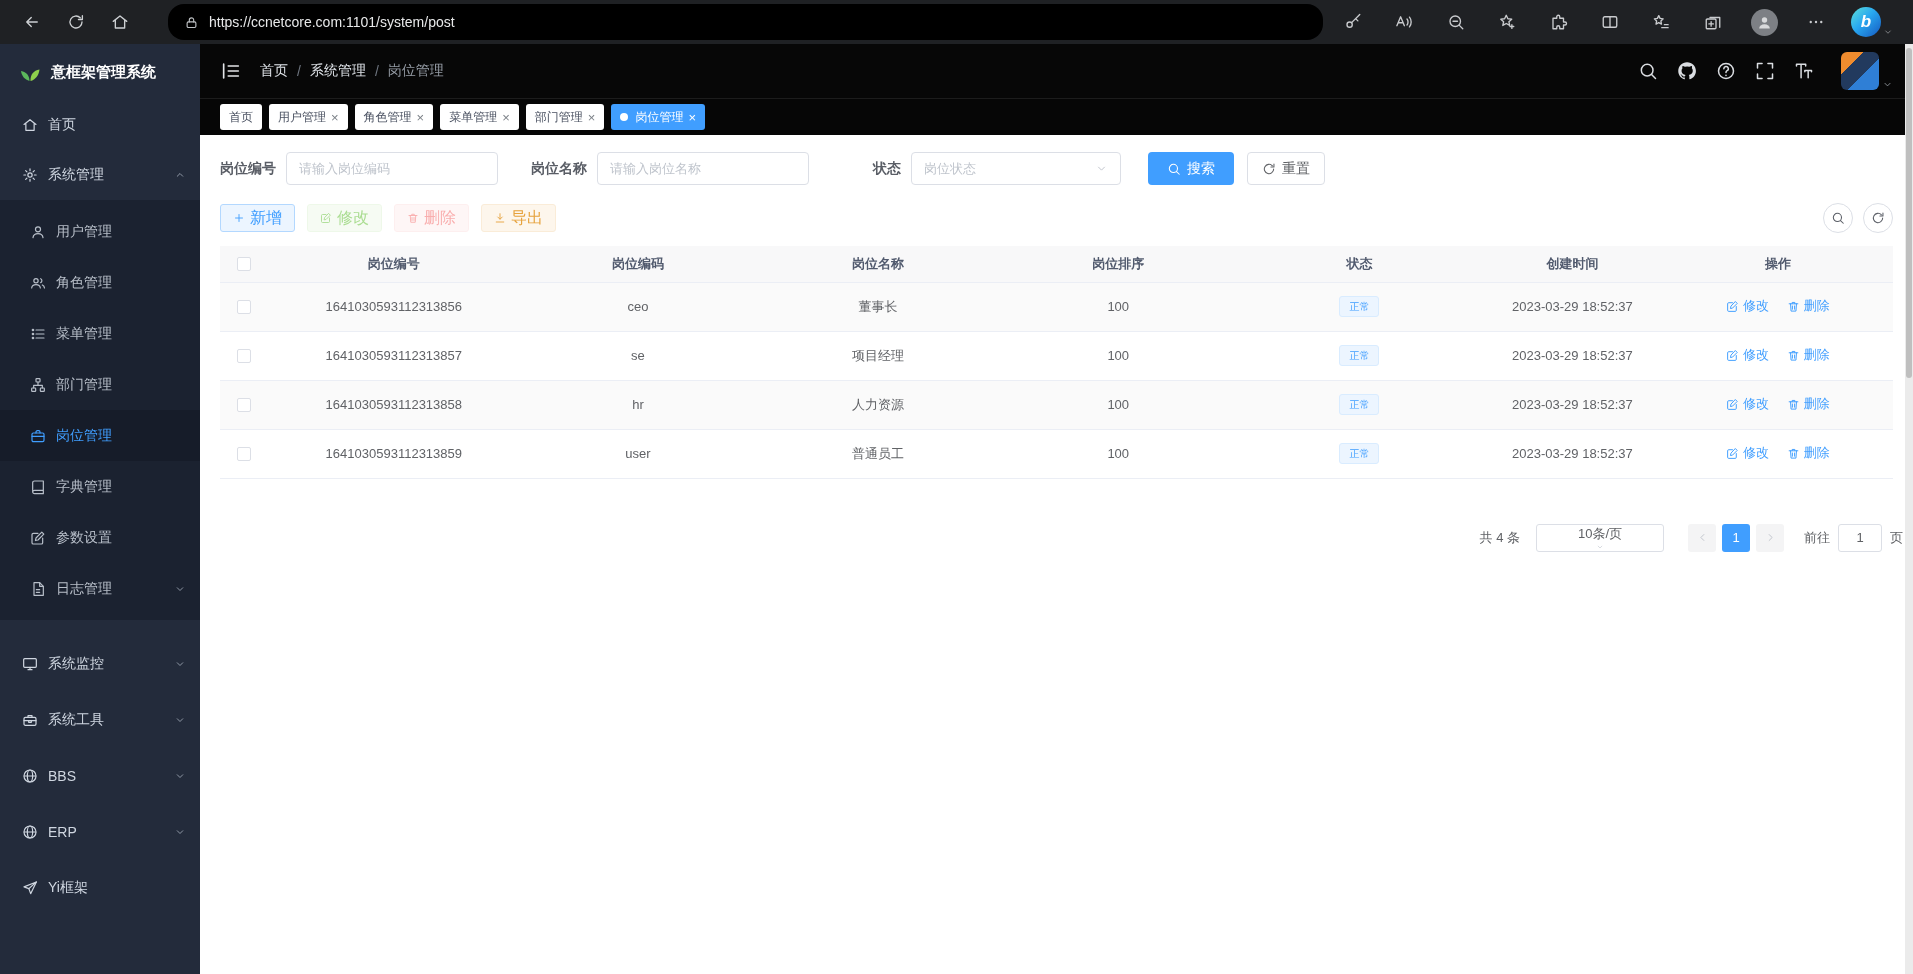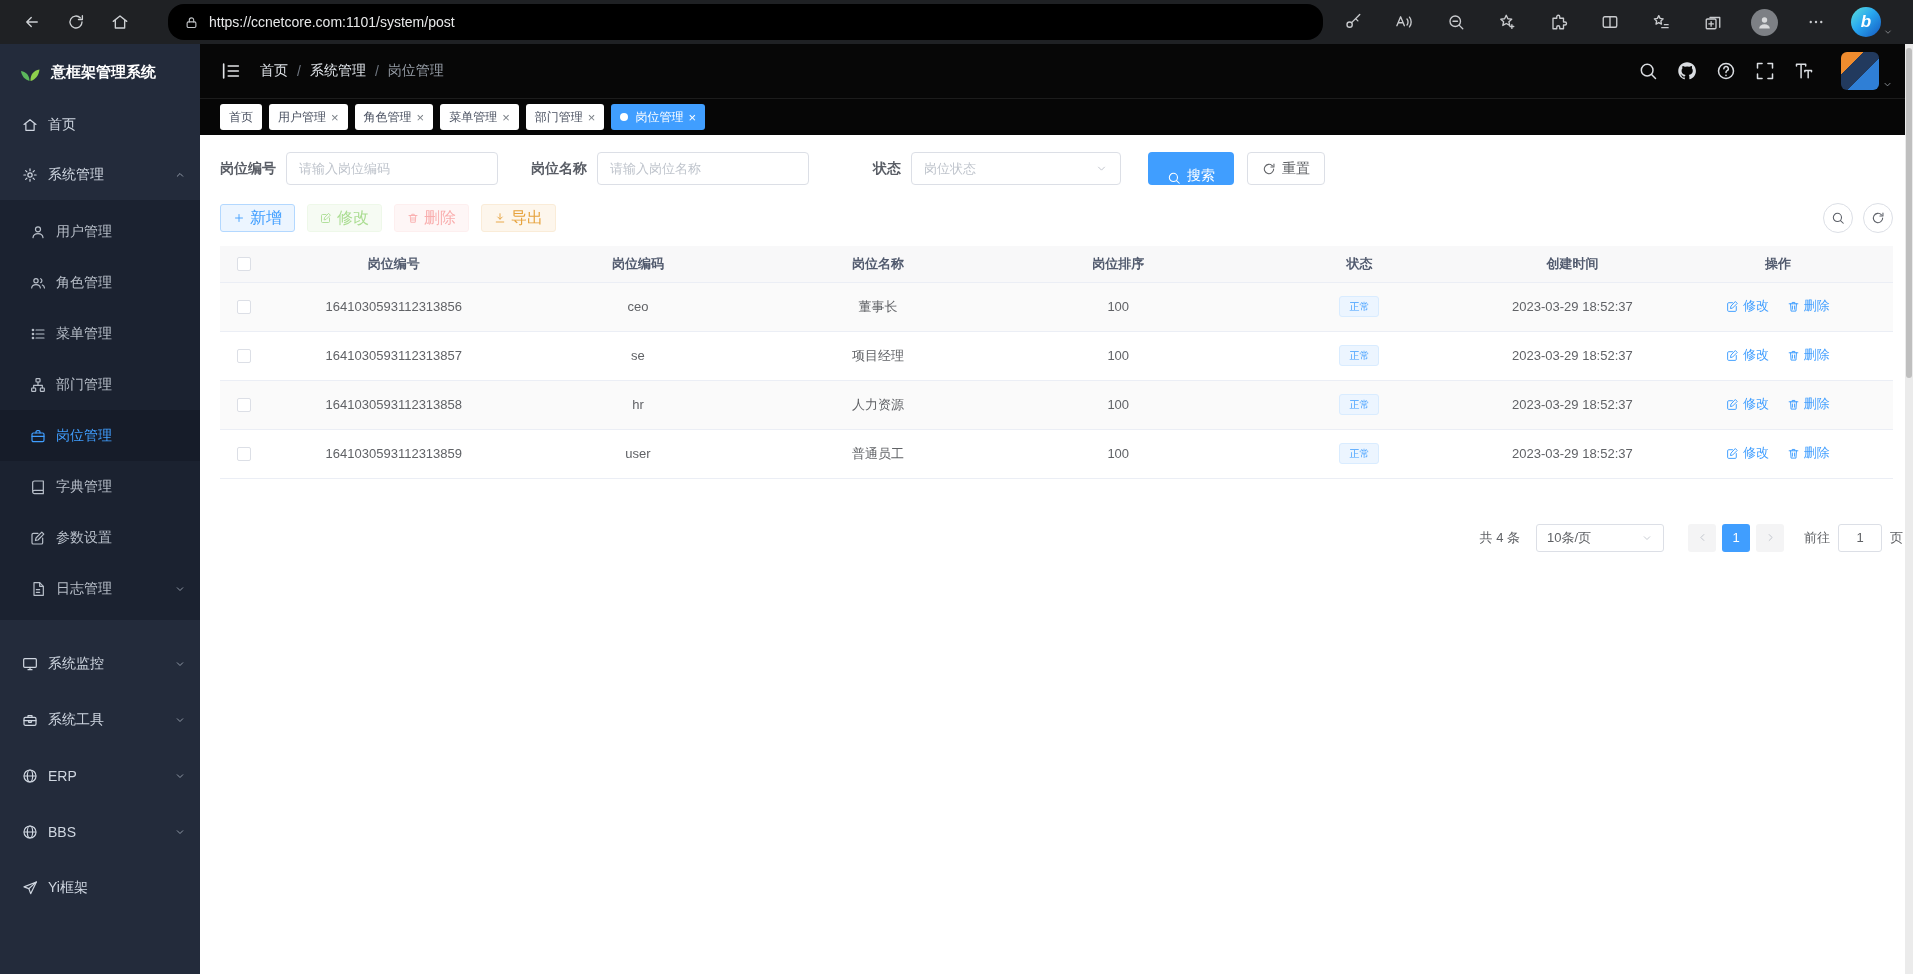--- a/index.html
+++ b/index.html
@@ -70,21 +70,21 @@
   .filter-row { display:flex; align-items:center; margin-top:2px; }
   .fl { font-size:14px; font-weight:700; color:#5a5e66; margin-right:10px; white-space:nowrap; }
   .f-input { width:212px; height:33px; border:1px solid #dcdfe6; border-radius:4px; padding:0 12px; font-size:13px; color:#606266; outline:none; font-family:inherit; }
   .f-input::placeholder { color:#bfc4cc; }
   .ml-a { margin-left:33px; } .ml-b { margin-left:64px; } .ml-c { margin-left:27px; } .ml-d { margin-left:13px; }
   .sel { width:210px; height:33px; border:1px solid #dcdfe6; border-radius:4px; display:flex; align-items:center; padding:0 12px; background:#fff; cursor:pointer; }
   .sel span { font-size:13px; color:#bfc4cc; flex:1; }
   .sel svg { width:13px; height:13px; color:#c0c4cc; }
   .btn { height:33px; border:none; border-radius:4px; display:inline-flex; align-items:center; gap:6px; font-size:14px; cursor:pointer; font-family:inherit; }
   .btn svg { width:14px; height:14px; }
-  .btn-primary { background:#409eff; color:#fff; padding:0 19px;align-items:flex-end; }
+  .btn-primary { background:#409eff; color:#fff; padding:0 19px; }
   .btn-plainw { background:#fff; color:#606266; border:1px solid #dcdfe6; padding:0 14px; }
 
   .toolbar { display:flex; align-items:center; margin-top:18px; }
   .mbtn { height:28px; border-radius:3px; display:inline-flex; align-items:center; gap:5px; font-size:16px; padding:0 12px; margin-right:12px; cursor:pointer; border:1px solid; font-family:inherit; }
   .mbtn svg { width:12px; height:12px; }
   .m-add { background:#ecf5ff; border-color:#b3d8ff; color:#409eff; }
   .m-edit { background:#f0f9eb; border-color:#e1f3d8; color:#67c23a; opacity:.55; }
   .m-del { background:#fef0f0; border-color:#fde2e2; color:#f56c6c; opacity:.55; }
   .m-export { background:#fdf6ec; border-color:#faecd8; color:#e6a23c; }
   .tb-right { margin-left:auto; display:flex; gap:10px; }
@@ -99,21 +99,21 @@
   tbody tr:nth-child(odd) { background:#fafafa; }
   .cb { width:14px; height:14px; border:1px solid #dcdfe6; border-radius:2px; background:#fff; margin:0 auto; cursor:pointer; }
   .tag { display:inline-block; padding:3px 9px; font-size:10px; background:#ecf5ff; border:1px solid #d9ecff; color:#409eff; border-radius:3px; line-height:1.3; }
   .op { color:#409eff; font-size:13px; display:inline-flex; align-items:center; gap:4px; cursor:pointer; text-decoration:none; }
   .op + .op { margin-left:14px; }
   .op svg { width:13px; height:13px; }
 
   
   .pager { display:flex; align-items:center; justify-content:flex-end; margin-top:45px; margin-right:-10px; font-size:13px; color:#606266; }
   .pg-total { margin-right:16px; }
-  .pg-size { width:128px; height:28px; border:1px solid #dcdfe6; border-radius:3px; display:flex; align-items:center; padding:0 10px; margin-right:24px; cursor:pointer; }
+  .pg-size { width:128px; height:28px; border:1px solid #dcdfe6; border-radius:3px; display:flex; align-items:center; padding:0 10px; margin-right:24px; cursor:pointer;flex-direction:column; }
   .pg-size span { flex:1; font-size:13px; color:#606266; }
   .pg-size svg { width:12px; height:12px; color:#c0c4cc; }
   .pg-btn { width:28px; height:28px; border:none; border-radius:3px; background:#f4f4f5; color:#c0c4cc; display:flex; align-items:center; justify-content:center; cursor:pointer; font-family:inherit; }
   .pg-btn svg { width:13px; height:13px; }
   .pg-cur { background:#409eff; color:#fff; font-size:13px; margin:0 6px; }
   .pg-goto-label { margin-left:20px; }
   .pg-goto { width:44px; height:28px; border:1px solid #dcdfe6; border-radius:3px; text-align:center; font-size:13px; color:#606266; margin-left:8px; outline:none; font-family:inherit; }
   .pg-page-label { margin-left:8px; }
 
   
@@ -463,30 +463,30 @@
           </svg>
         <span>系统工具</span>
         <svg class="ic chev">
             <use href="#i-chev-down"></use>
           </svg>
       </div>
       <div class="m-item">
         <svg class="ic mi">
             <use href="#i-globe"></use>
           </svg>
-        <span>ERP</span>
+        <span>BBS</span>
         <svg class="ic chev">
             <use href="#i-chev-down"></use>
           </svg>
       </div>
       <div class="m-item">
         <svg class="ic mi">
             <use href="#i-globe"></use>
           </svg>
-        <span>BBS</span>
+        <span>ERP</span>
         <svg class="ic chev">
             <use href="#i-chev-down"></use>
           </svg>
       </div>
       <div class="m-item">
         <svg class="ic mi">
             <use href="#i-send"></use>
           </svg>
         <span>Yi框架</span>
       </div>

